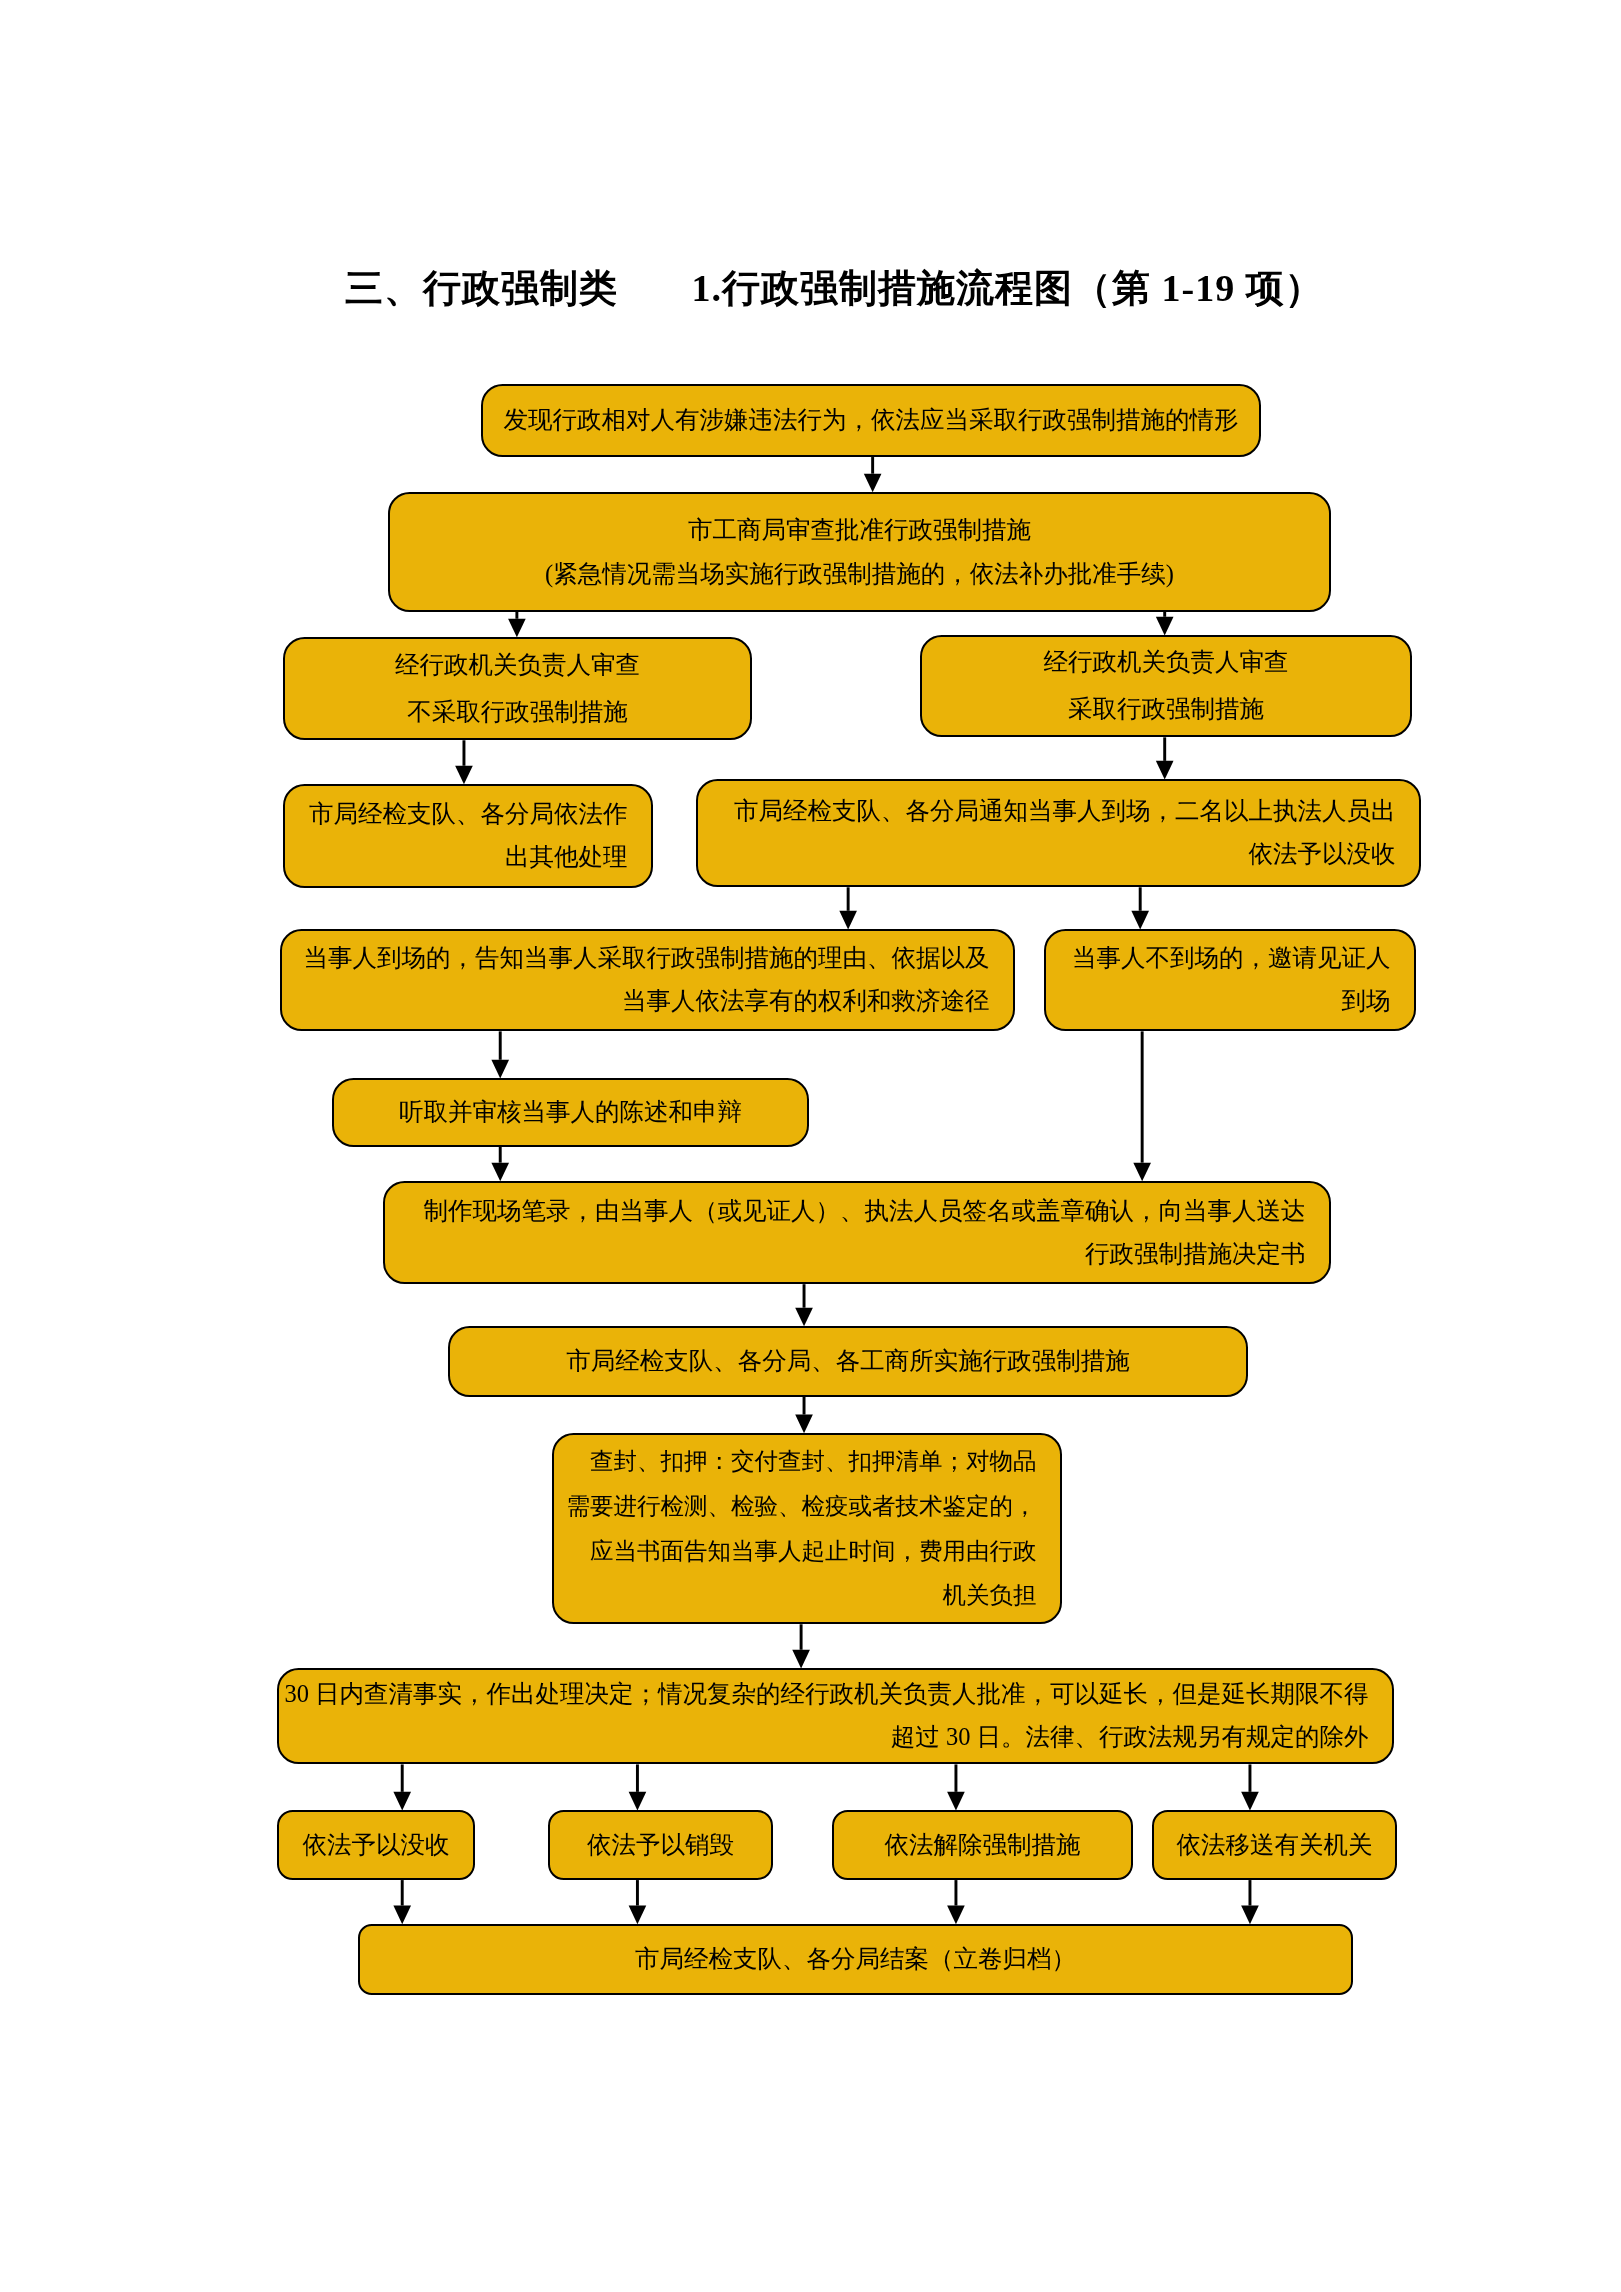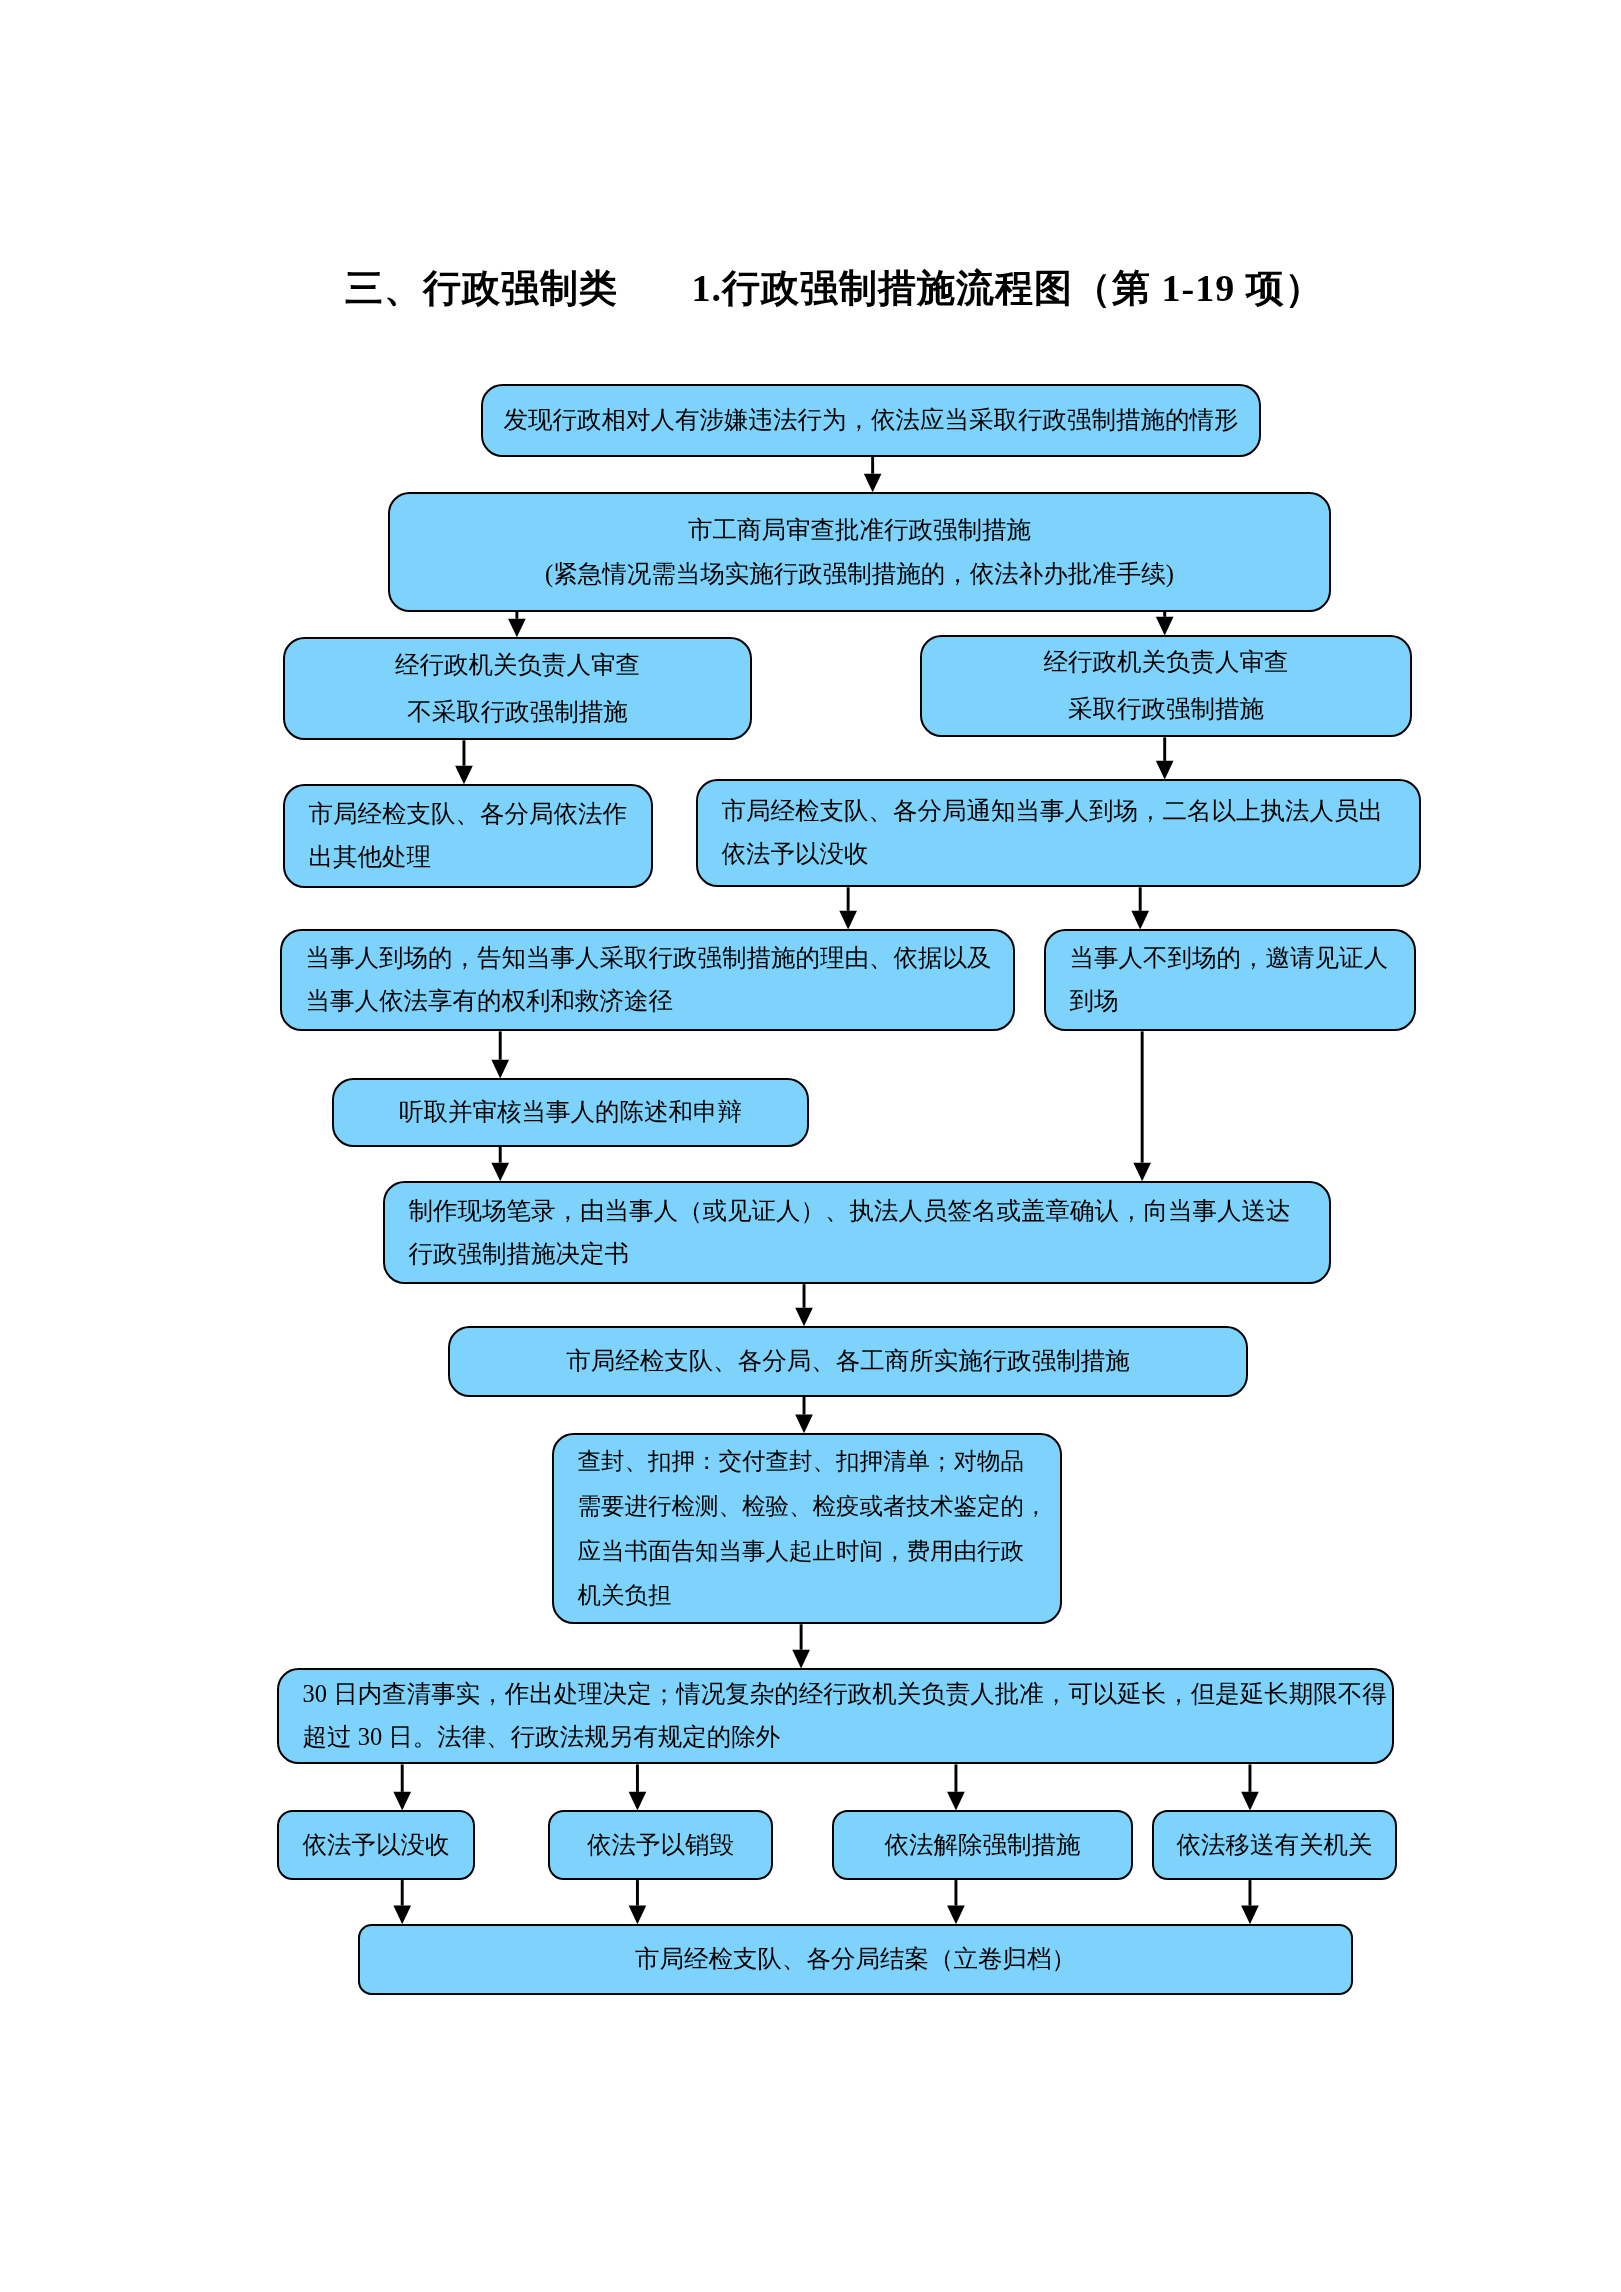--- a/index.html
+++ b/index.html
@@ -24,32 +24,32 @@
     top: 263px;
     font-size: 38px;
     font-weight: bold;
     white-space: nowrap;
     letter-spacing: 1px;
   }
   .page-title .figure-part { margin-left: 63px; }
   .node {
     position: absolute;
     box-sizing: border-box;
-    background: #7dd3fc;
+    background: #eab308;
     border: 2.5px solid #000000;
     border-radius: 21.6px;
     display: flex;
     flex-direction: column;
     justify-content: center;
     font-size: 24.5px;
     line-height: 1.74;
   }
   .node > div { white-space: nowrap; }
   .node.center { align-items: center; text-align: center; padding: 0 9.8px; }
-  .node.left   { align-items: flex-start; text-align: left; padding: 0 23.5px; }
+  .node.left   { align-items: flex-end; text-align: left; padding: 0 23.5px; }
 
   .n-start     { left: 461px;  top: 384px;  width: 780px;  height: 73px; }
   .n-approval  { left: 368px;  top: 492px;  width: 943px;  height: 120px;  line-height: 1.8; }
   .n-review-no { left: 263px;  top: 637px;  width: 469px;  height: 103px; line-height: 1.9; }
   .n-review-yes{ left: 900px;  top: 635px;  width: 492px;  height: 102px; line-height: 1.9; }
   .n-other     { left: 263px;  top: 784px;  width: 370px;  height: 104px; }
   .n-notify    { left: 676px;  top: 779px;  width: 725px;  height: 108px; }
   .n-present   { left: 260px;  top: 929px;  width: 735px;  height: 102px; }
   .n-absent    { left: 1024px; top: 929px;  width: 372px;  height: 102px; }
   .n-hear      { left: 312px;  top: 1078px; width: 477px;  height: 69px; }

